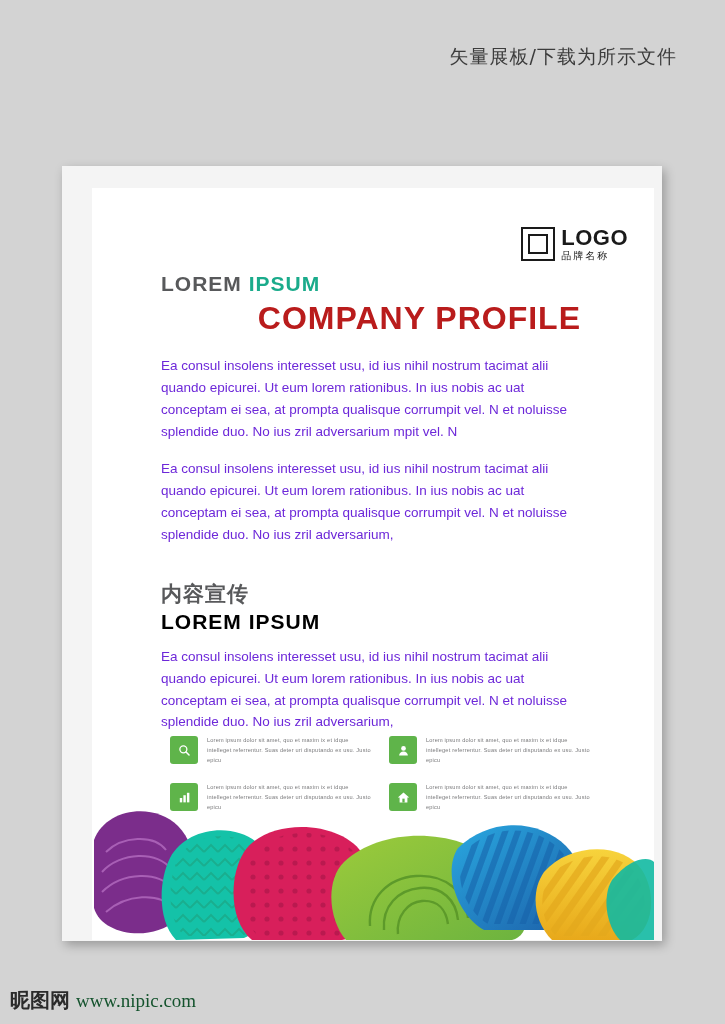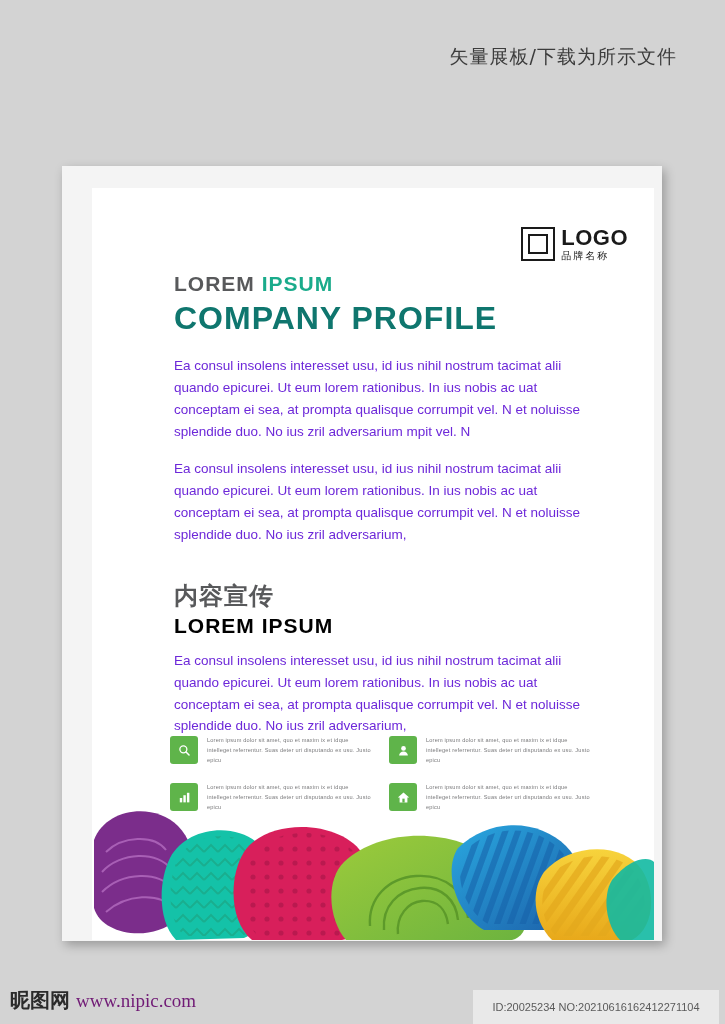--- a/index.html
+++ b/index.html
@@ -93,21 +93,21 @@
     color: #1a1a1a;
     letter-spacing: 2px;
     display: block;
     margin-top: 2px;
     font-family: Liberation Sans, sans-serif;
   }
 
   
   .content {
     position: absolute;
-    left: 82px;
+    left: 69px;
     top: 84px;
     width: 420px;
   }
   .kicker {
     font-size: 21px;
     font-weight: bold;
     letter-spacing: 1px;
     margin: 0 0 4px 0;
   }
   .kicker .dark { color: #58595b; }
@@ -117,34 +117,35 @@
     font-size: 39px;
     font-weight: bold;
     color: #1aab8b;
     margin: 6px 0 2px 0;
     letter-spacing: 2px;
     font-family: "DejaVu Sans", sans-serif;
   }
   .title-en {
     font-size: 32px;
     font-weight: bold;
-    color: #0f766e;
+    color: #b91c1c;
     letter-spacing: 1px;
     margin: 4px 0 18px 0;
+    text-align: right;
   }
 
   .para {
     font-size: 13.5px;
     line-height: 1.62;
     color: #6d28d9;
     margin: 0 0 16px 0;
   }
 
   .section-cn {
-    font-size: 24px;
+    font-size: 21px;
     font-weight: bold;
     color: #58595b;
     margin: 34px 0 2px 0;
     letter-spacing: 1px;
     font-family: "DejaVu Sans", sans-serif;
   }
   .section-kicker {
     font-size: 21px;
     font-weight: bold;
     letter-spacing: 1px;
@@ -214,21 +215,21 @@
     gap: 6px;
   }
   .brand-cn {
     font-size: 20px;
     color: #2b2b2b;
     font-weight: bold;
     font-family: "DejaVu Sans", sans-serif;
   }
   .brand-url {
     font-size: 19px;
-    color: #701a75;
+    color: #14532d;
     font-family: "Liberation Serif", serif;
   }
   .footer-right {
     position: absolute;
     right: 6px;
     bottom: 0;
     width: 246px;
     height: 34px;
     background: #e9e9e9;
     display: flex;
@@ -368,14 +369,13 @@
     </svg>
 
   </div>
 </div>
 
 <div class="footer">
   <div class="footer-left">
     <span class="brand-cn">昵图网</span>
     <span class="brand-url">www.nipic.com</span>
   </div>
-  <div class="footer-right">ID:20025234 NO:20210616162412271104</div>
 </div>
 
 </body></html>

